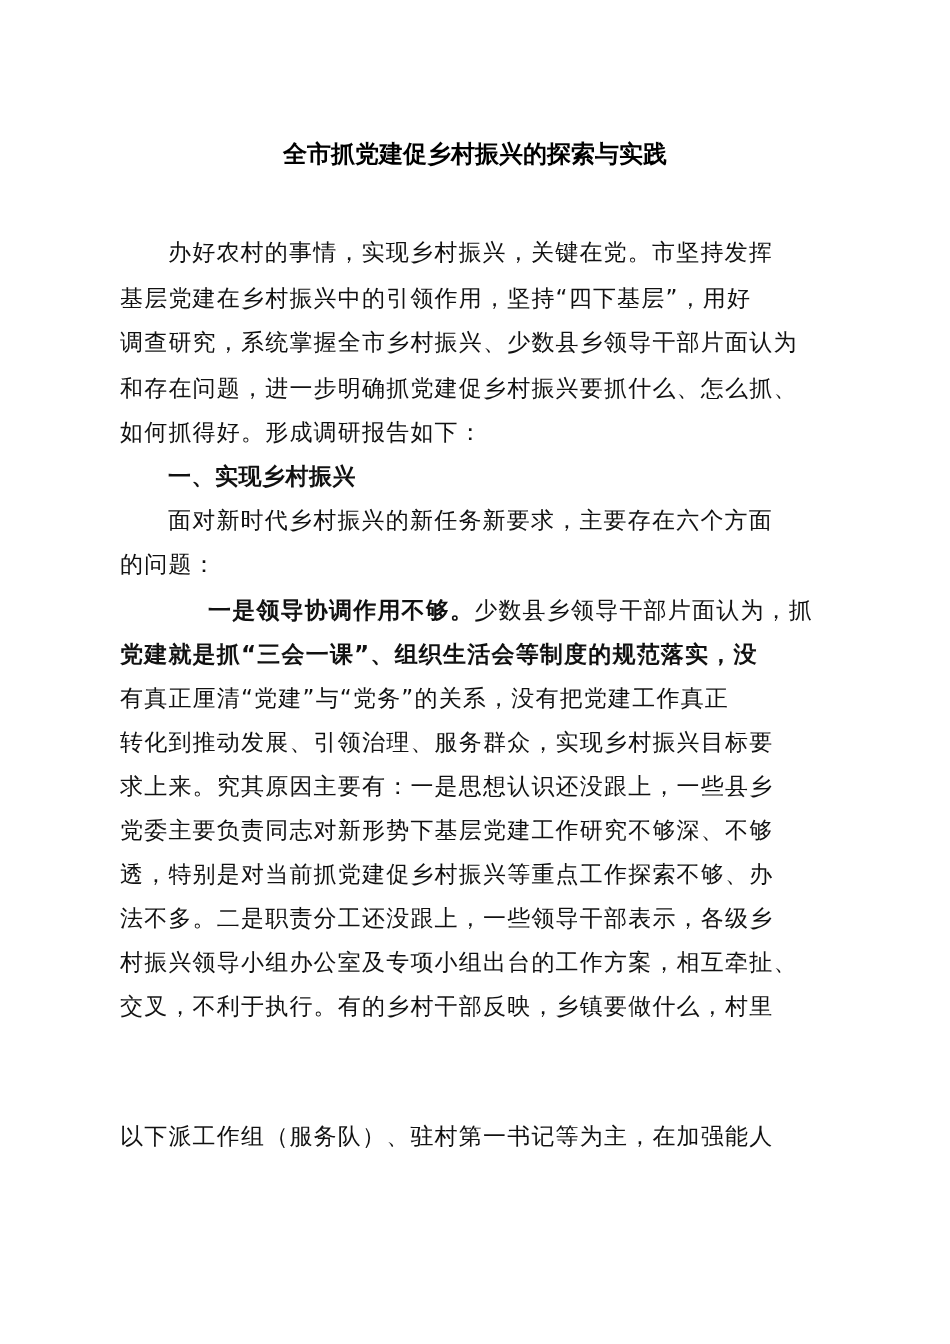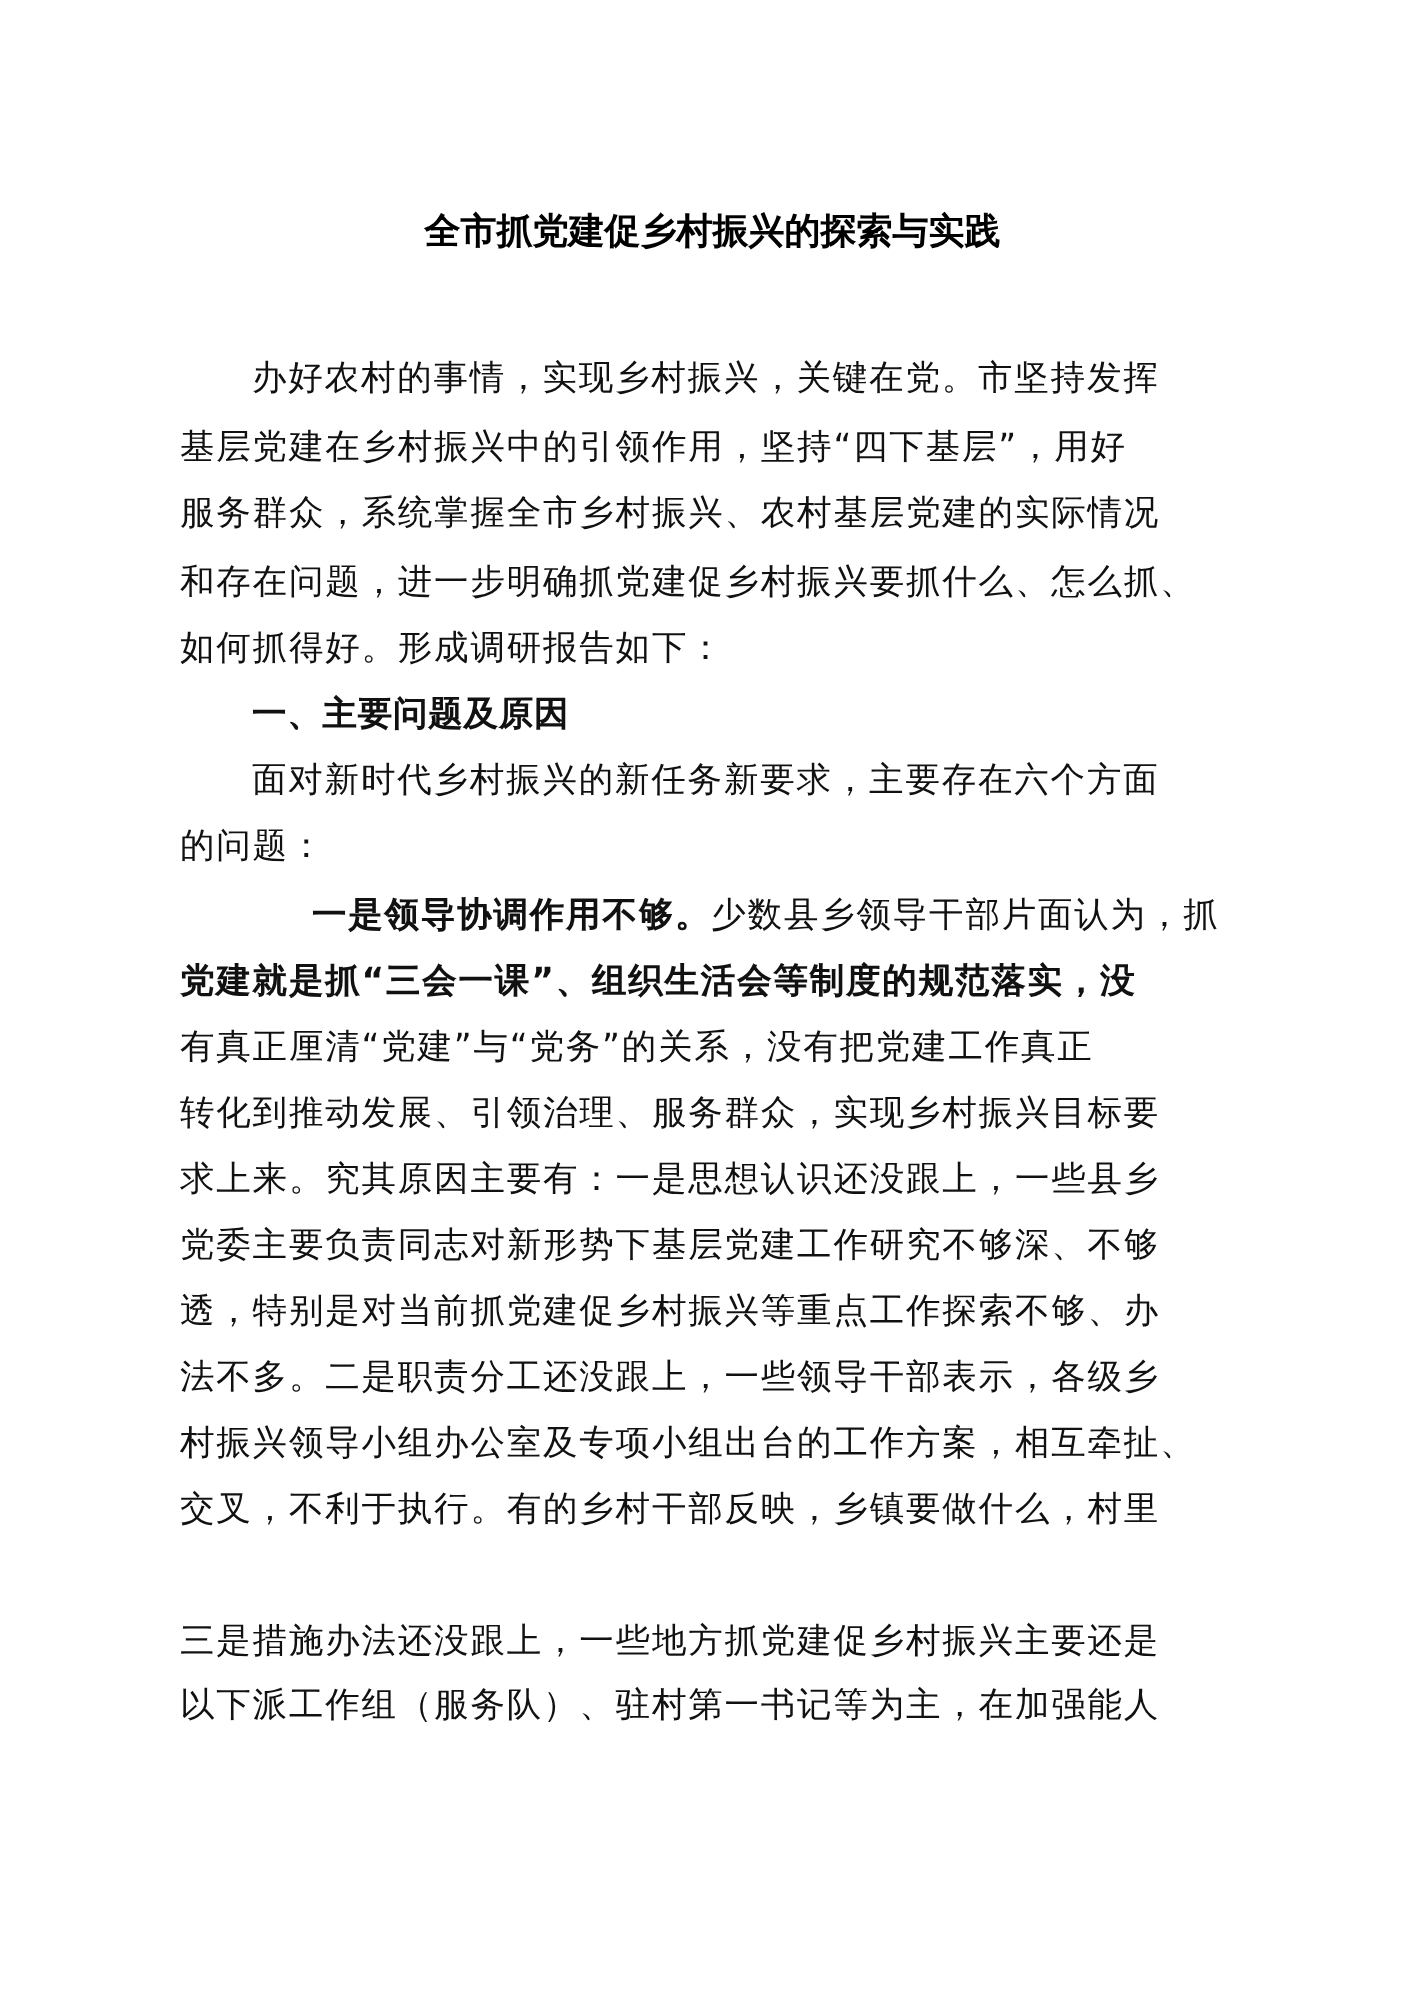--- a/index.html
+++ b/index.html
@@ -19,31 +19,30 @@
   .lead { font-weight: bold; }
 </style>
 </head>
 <body>
 
 <div class="page">
   <div class="title">全市抓党建促乡村振兴的探索与实践</div>
 
   <div class="line" style="top:237px;left:168px;text-align:right;">办好农村的事情，实现乡村振兴，关键在党。市坚持发挥</div>
   <div class="line" style="top:283px;">基层党建在乡村振兴中的引领作用，坚持“四下基层”，用好</div>
-  <div class="line" style="top:327px;">服务群众，系统掌握全市乡村振兴、农村基层党建的实际情况</div>
+  <div class="line" style="top:327px;">调查研究，系统掌握全市乡村振兴、少数县乡领导干部片面认为</div>
   <div class="line" style="top:373px;">和存在问题，进一步明确抓党建促乡村振兴要抓什么、怎么抓、</div>
   <div class="line" style="top:417px;">如何抓得好。形成调研报告如下：</div>
-  <div class="line heading" style="top:461px;left:168px;">一、主要问题及原因</div>
+  <div class="line heading" style="top:461px;left:168px;">一、实现乡村振兴</div>
   <div class="line" style="top:505px;left:168px;">面对新时代乡村振兴的新任务新要求，主要存在六个方面</div>
   <div class="line" style="top:549px;">的问题：</div>
   <div class="line" style="top:595px;left:168px;margin-left:40px;"><span class="lead">一是领导协调作用不够。</span><span>少数县乡领导干部片面认为，抓</span></div>
   <div class="line" style="top:639px;font-weight:bold;">党建就是抓“三会一课”、组织生活会等制度的规范落实，没</div>
   <div class="line" style="top:683px;">有真正厘清“党建”与“党务”的关系，没有把党建工作真正</div>
   <div class="line" style="top:727px;">转化到推动发展、引领治理、服务群众，实现乡村振兴目标要</div>
   <div class="line" style="top:771px;">求上来。究其原因主要有：一是思想认识还没跟上，一些县乡</div>
   <div class="line" style="top:815px;">党委主要负责同志对新形势下基层党建工作研究不够深、不够</div>
   <div class="line" style="top:859px;">透，特别是对当前抓党建促乡村振兴等重点工作探索不够、办</div>
   <div class="line" style="top:903px;">法不多。二是职责分工还没跟上，一些领导干部表示，各级乡</div>
   <div class="line" style="top:947px;">村振兴领导小组办公室及专项小组出台的工作方案，相互牵扯、</div>
   <div class="line" style="top:991px;">交叉，不利于执行。有的乡村干部反映，乡镇要做什么，村里</div>
-  <div class="line" style="top:1079px;">三是措施办法还没跟上，一些地方抓党建促乡村振兴主要还是</div>
   <div class="line" style="top:1123px;font-family:Liberation Mono, monospace;">以下派工作组（服务队）、驻村第一书记等为主，在加强能人</div>
 </div>
 
 </body></html>

